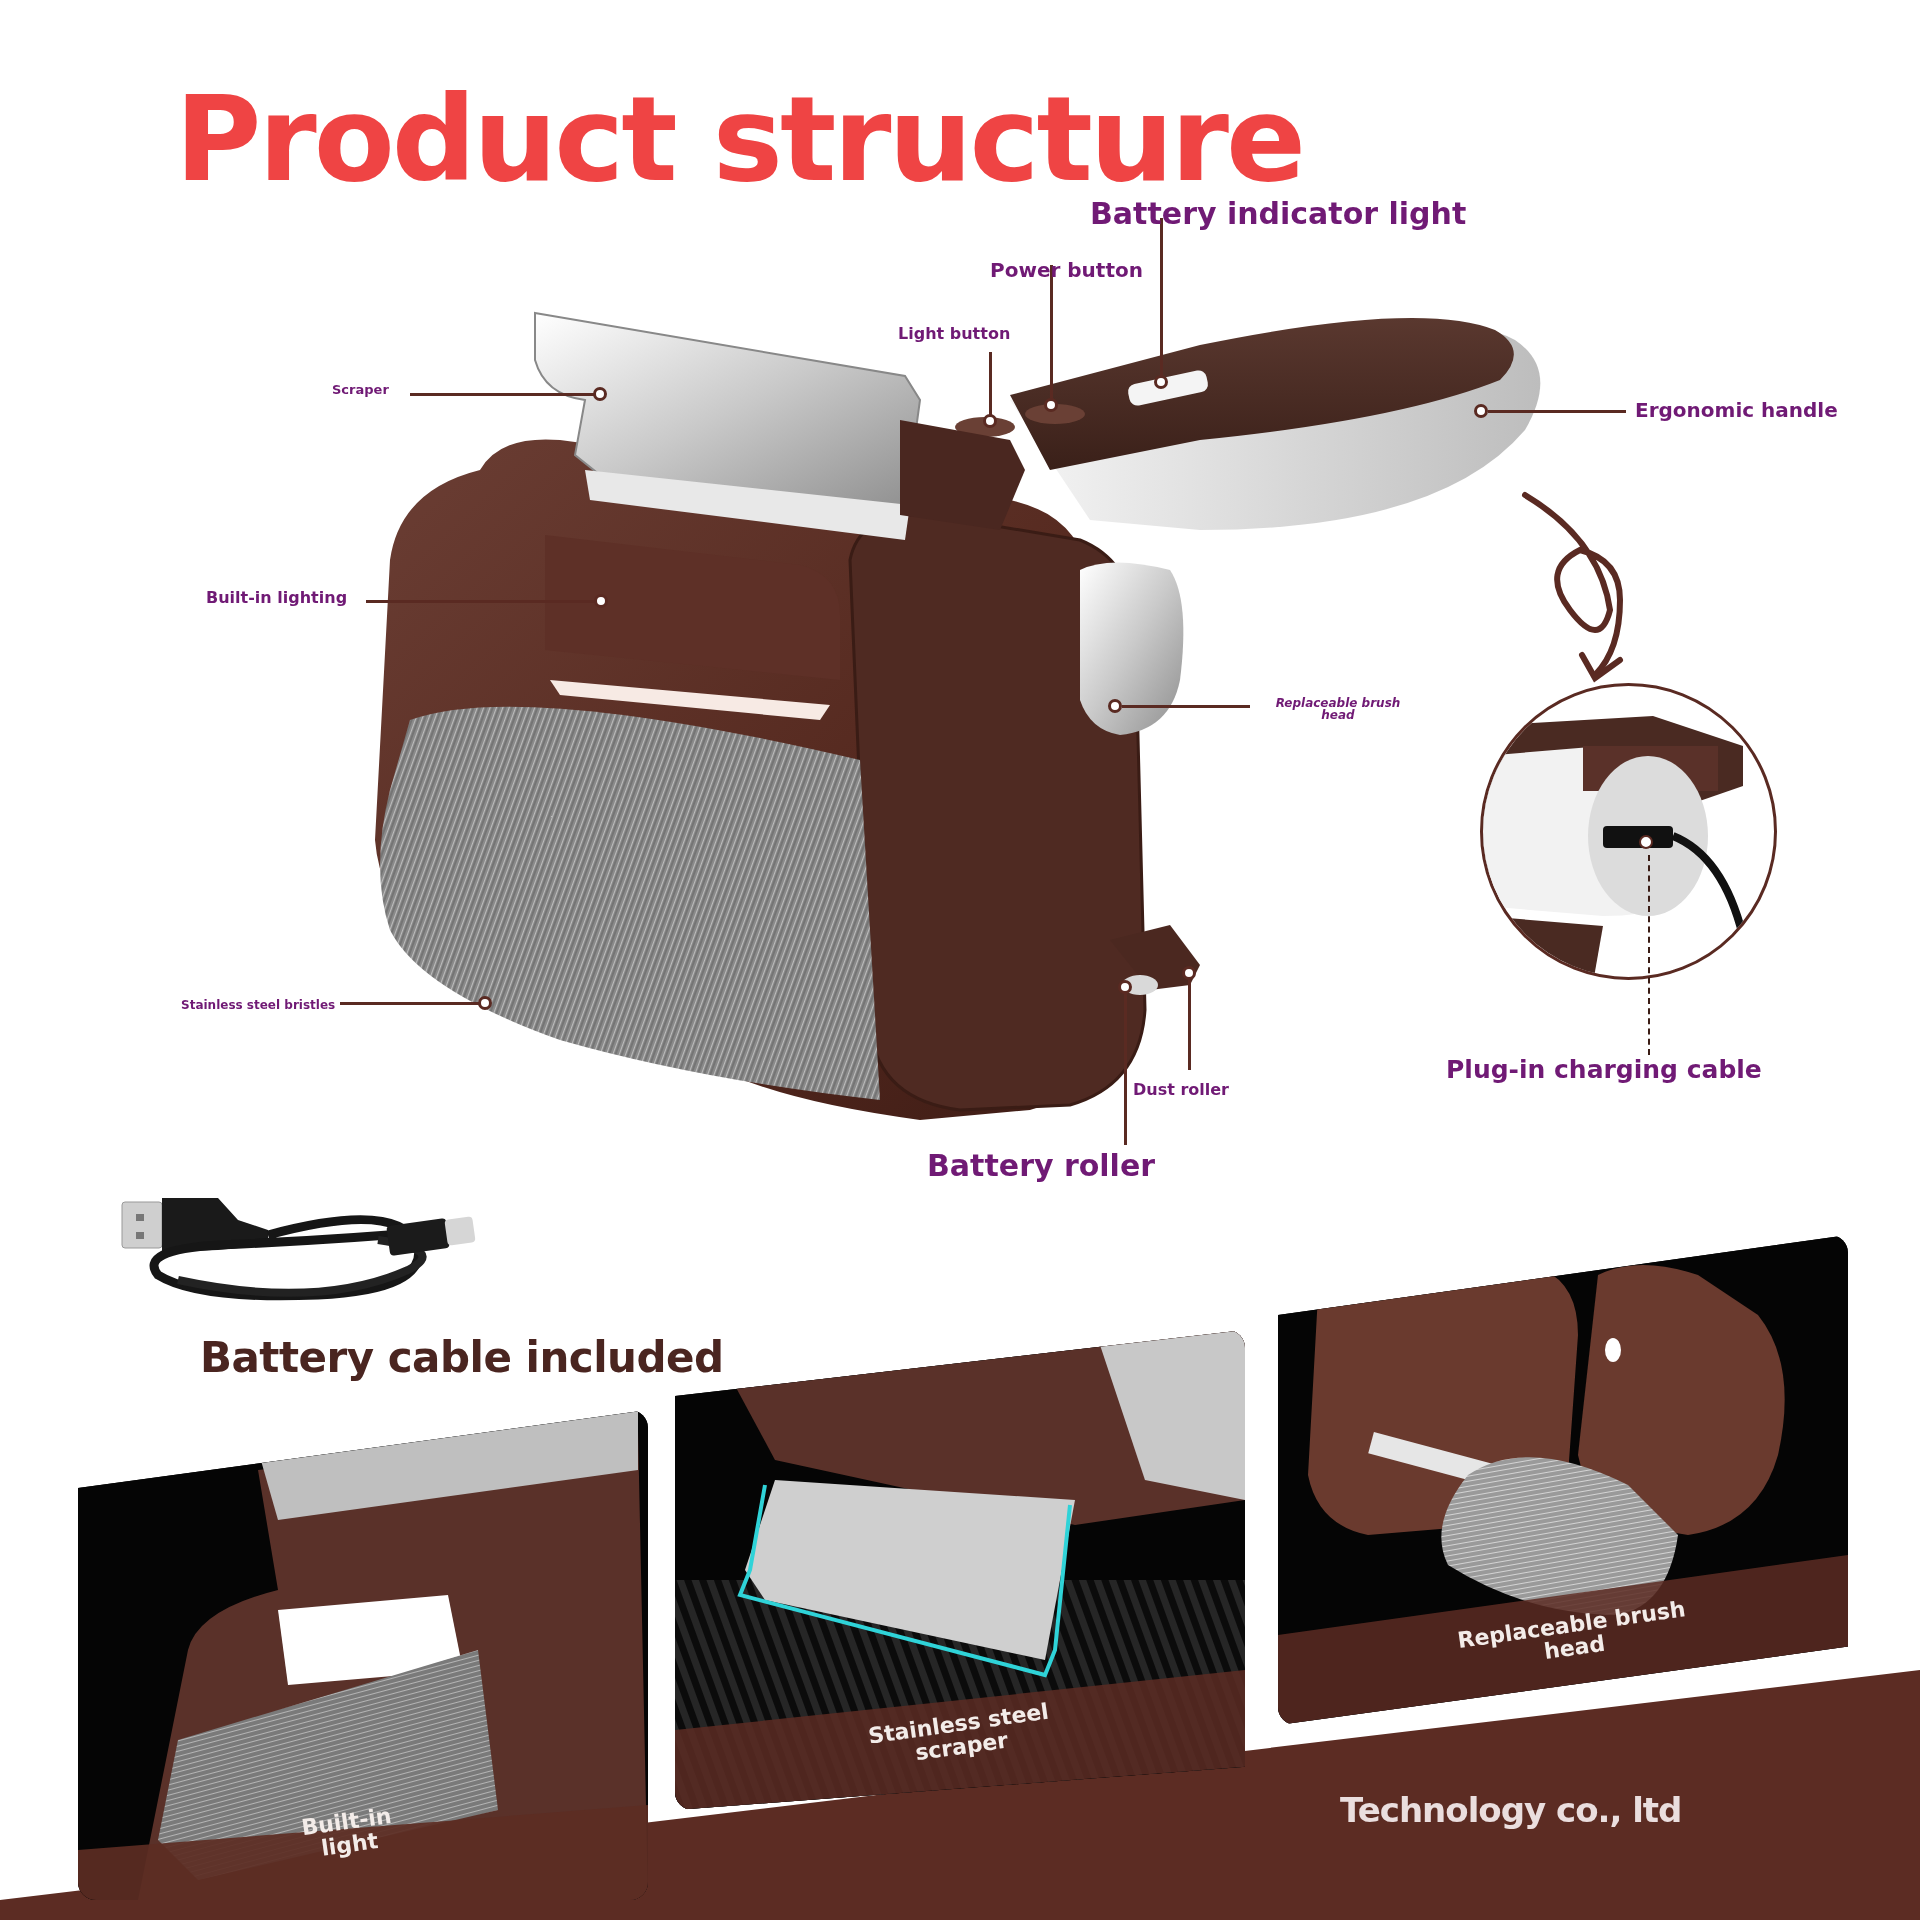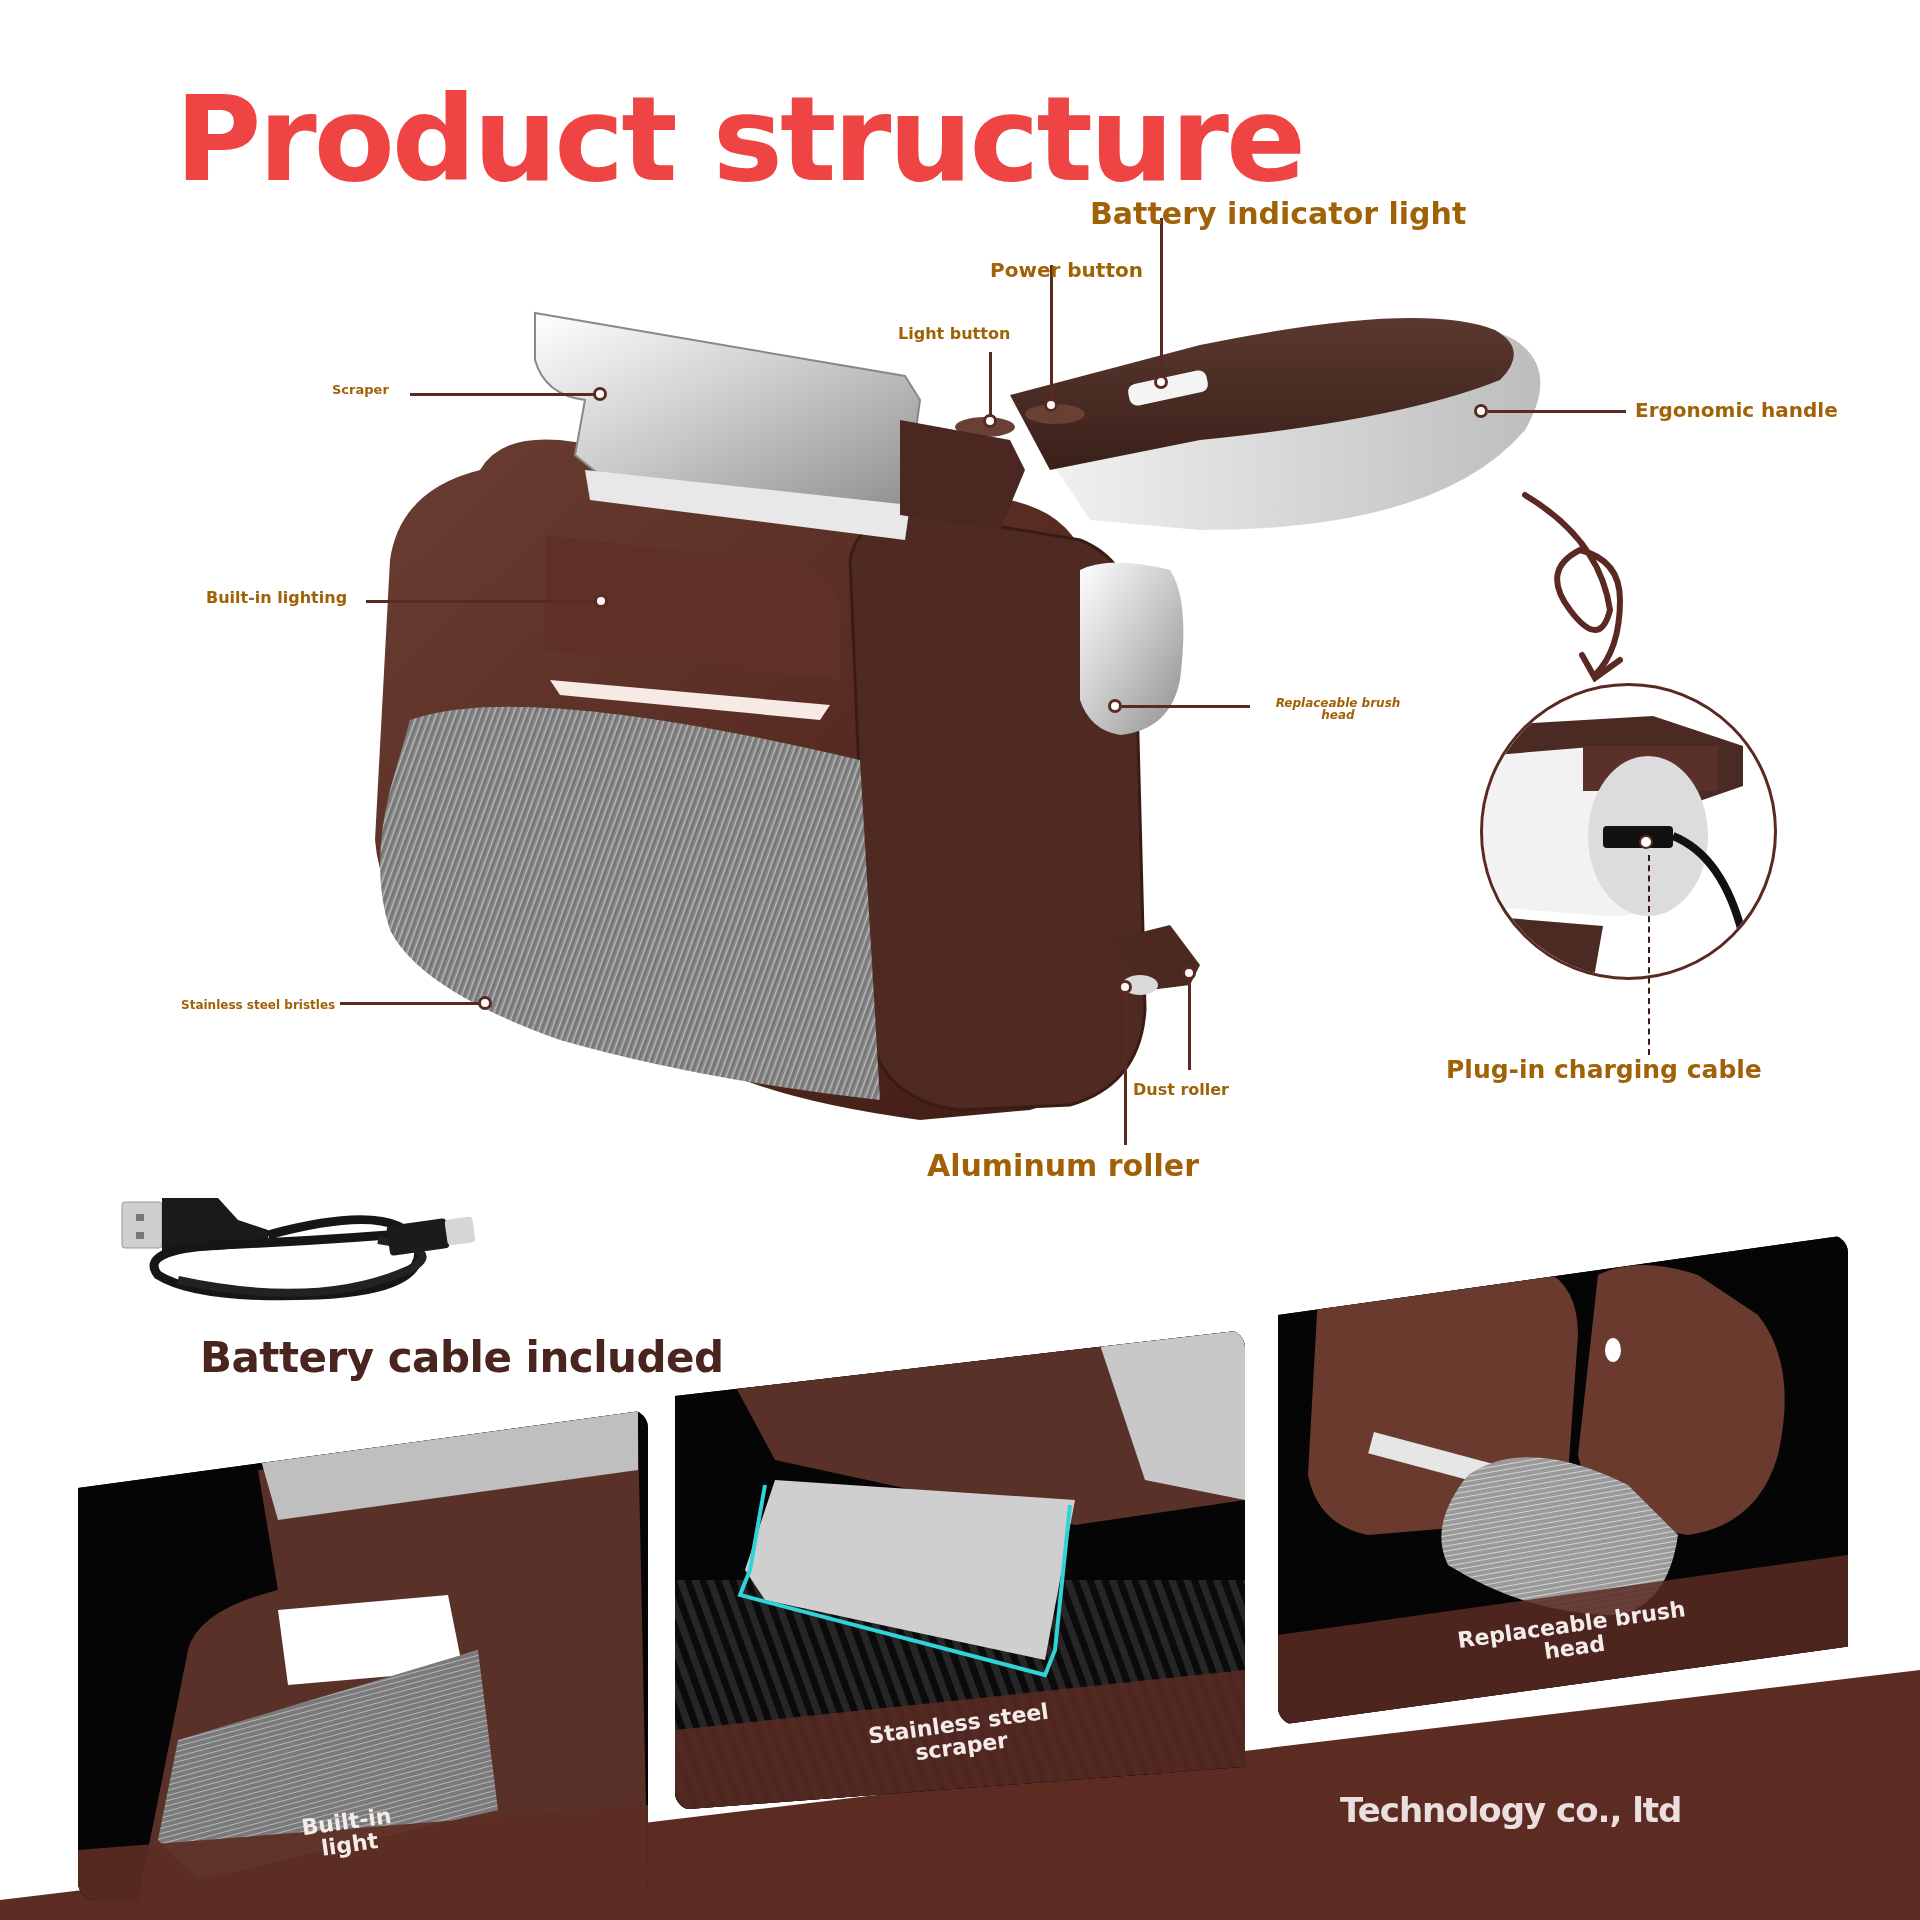--- a/index.html
+++ b/index.html
@@ -1,21 +1,21 @@
 <!DOCTYPE html>
 <html><head>
 <meta charset="utf-8">
 <style>
   * { box-sizing: border-box; margin: 0; padding: 0; }
   html, body { width: 1920px; height: 1920px; background: #ffffff; overflow: hidden; }
   body { position: relative; font-family: "DejaVu Sans", sans-serif; color: #2b1512; }
 
   .title { position: absolute; left: 175px; top: 80px; font-size: 118px; font-weight: 700; color: #ef4444; letter-spacing: -3px; line-height: 1; font-family: "DejaVu Sans", sans-serif; }
 
-  .label { position: absolute; font-weight: 700; color: #a16207; white-space: nowrap; font-family: "DejaVu Sans", sans-serif; }
+  .label { position: absolute; font-weight: 700; color: #701a75; white-space: nowrap; font-family: "DejaVu Sans", sans-serif; }
   .lbl-xl { font-size: 30px; }
   .lbl-lg { font-size: 25px; }
   .lbl-md { font-size: 20px; }
   .lbl-sm { font-size: 16px; }
   .lbl-xs { font-size: 13px; }
   .lbl-center { text-align: center; line-height: 1.0; font-style: italic; }
 
   .leader { position: absolute; background: #5a2a22; }
   .dot { position: absolute; width: 14px; height: 14px; border-radius: 50%; background: #ffffff; border: 3px solid #5a2a22; }
 
@@ -149,21 +149,21 @@
 <div class="label lbl-md" style="left:990px;top:258px;">Power button</div>
 <div class="label lbl-sm" style="left:898px;top:324px;">Light button</div>
 <div class="label lbl-xs" style="left:332px;top:382px;">Scraper</div>
 <div class="label lbl-md" style="left:1635px;top:398px;">Ergonomic handle</div>
 <div class="label lbl-sm" style="left:206px;top:588px;">Built-in lighting</div>
 <div class="label lbl-xs lbl-center" style="left:1268px;top:697px;width:140px;white-space:normal;font-size:12px;">
   <span>Replaceable brush head</span>
 </div>
 <div class="label lbl-xs" style="left:181px;top:998px;font-size:12px;">Stainless steel bristles</div>
 <div class="label lbl-sm" style="left:1133px;top:1080px;">Dust roller</div>
-<div class="label lbl-xl" style="left:927px;top:1148px;">Aluminum roller</div>
+<div class="label lbl-xl" style="left:927px;top:1148px;">Battery roller</div>
 <div class="label lbl-lg" style="left:1446px;top:1055px;">Plug-in charging cable</div>
 
 <svg class="cable" viewBox="0 0 400 125" width="400" height="125">
   <rect x="4" y="12" width="40" height="46" rx="3" fill="#cfcfcf" stroke="#999"></rect>
   <rect x="18" y="24" width="8" height="7" fill="#777"></rect>
   <rect x="18" y="42" width="8" height="7" fill="#777"></rect>
   <path d="M44 8 L100 8 L120 30 L150 40 L150 55 L100 60 L44 62 Z" fill="#1a1a1a"></path>
   <path d="M150 45 Q280 10 300 55 Q310 100 200 105 Q80 110 40 85 Q20 60 100 55 Q220 50 330 40" fill="none" stroke="#161616" stroke-width="9"></path>
   <path d="M60 90 Q200 120 290 80 Q330 60 260 50" fill="none" stroke="#222" stroke-width="8"></path>
   <rect x="270" y="32" width="60" height="30" rx="4" fill="#1b1b1b" transform="rotate(-8 300 47)"></rect>

